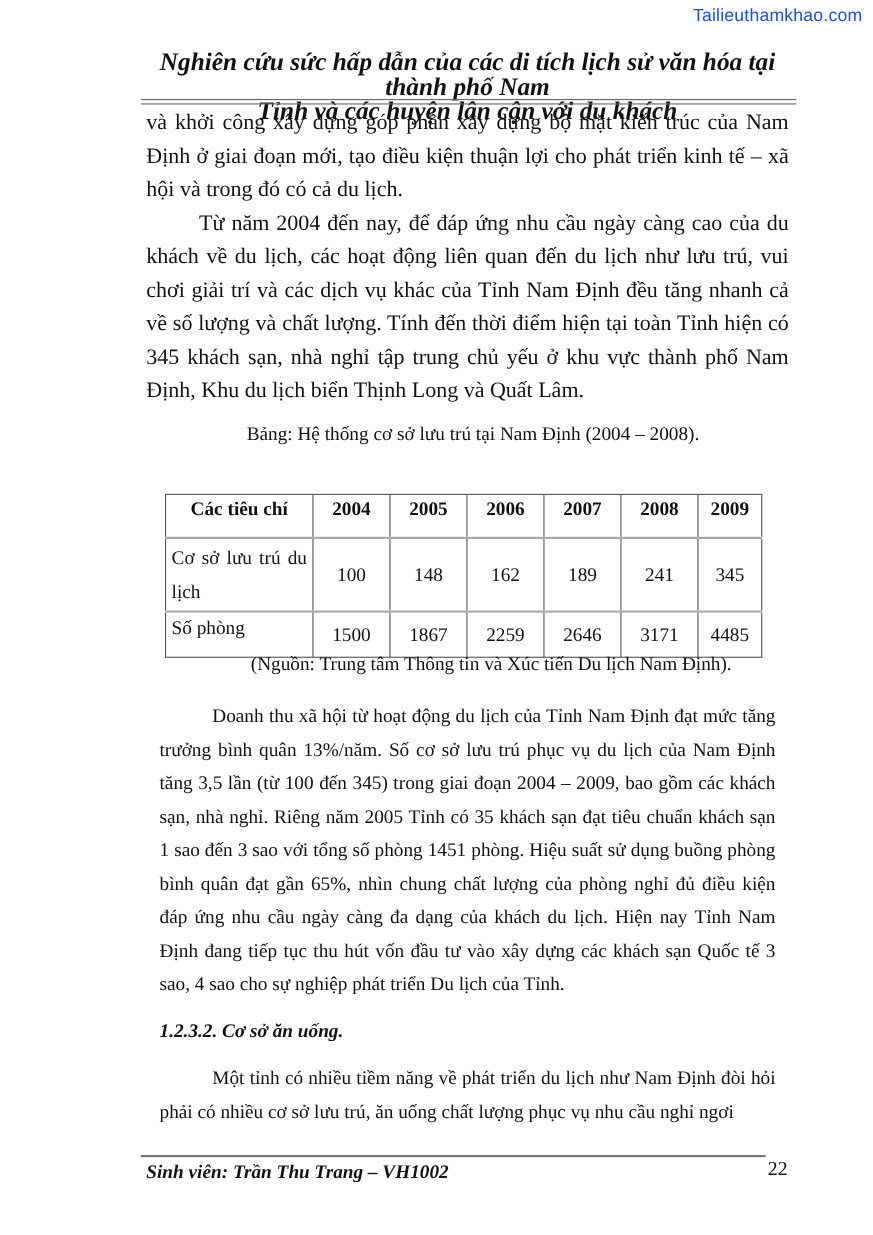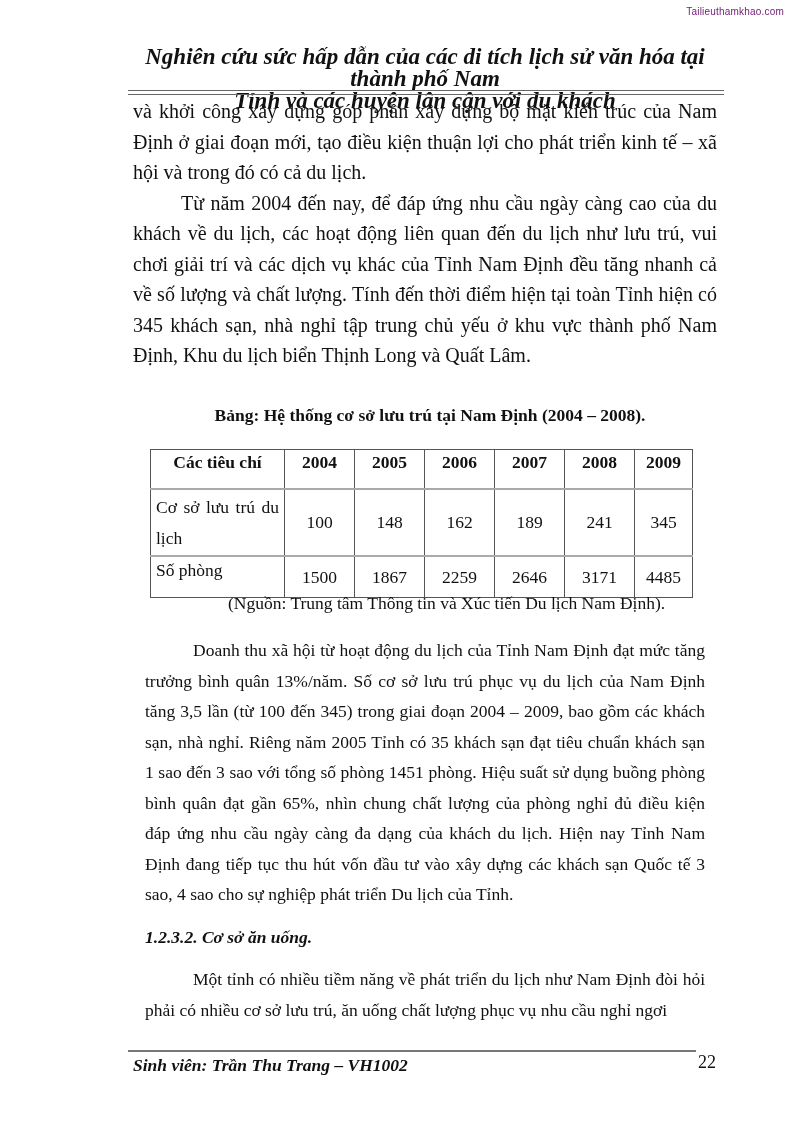--- a/index.html
+++ b/index.html
@@ -13,22 +13,22 @@
       position: relative;
       overflow: hidden;
       font-family: "Liberation Serif", "DejaVu Serif", serif;
       color: #111111;
     }
     .watermark {
       position: absolute;
       top: 6px;
       right: 10px;
       font-family: "Liberation Sans", "DejaVu Sans", sans-serif;
-      font-size: 10px;
-      color: #701a75;
+      font-size: 16px;
+      color: #1d4ed8;
       letter-spacing: 0.2px;
       margin-left: 44px;
     }
     .page-header {
       position: absolute;
       left: 126px;
       top: 46px;
       width: 598px;
       text-align: center;
       font-style: italic;
@@ -60,23 +60,22 @@
     }
     .content p.indent {
       text-indent: 48px;
     }
     .table-caption {
       position: absolute;
       left: 140px;
       top: 384px;
       width: 580px;
       text-align: center;
-      font-weight: bold;
-      font-size: 17.5px;
-      margin-top: 21px;
+      font-weight: normal;
+      font-size: 17.5px;
     }
     table.data-table {
       position: absolute;
       left: 150px;
       top: 449px;
       border-collapse: collapse;
       font-size: 17.5px;
       padding-left: 40px;
     }
     table.data-table th,

